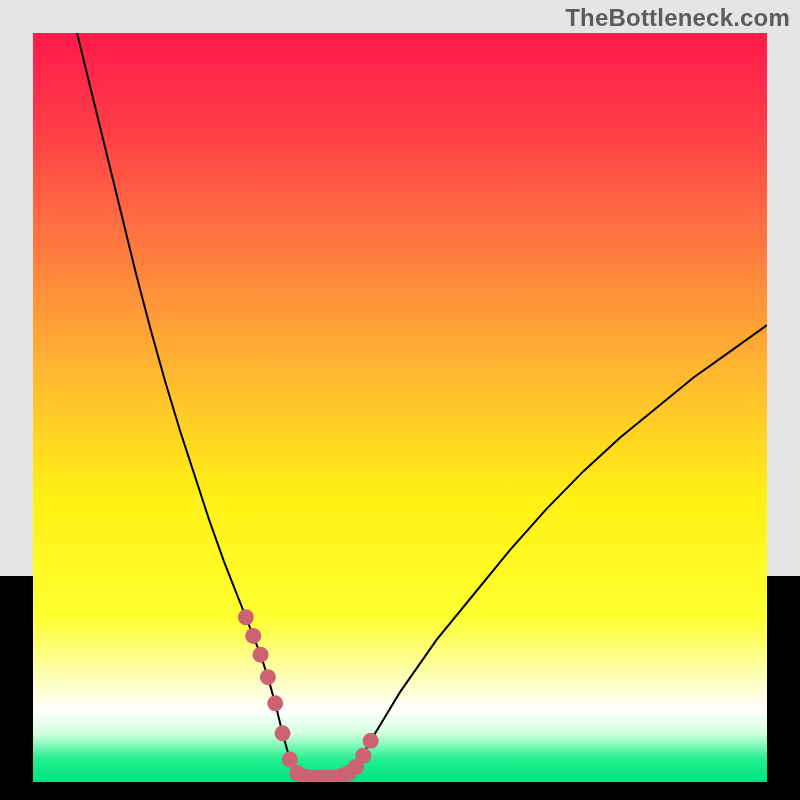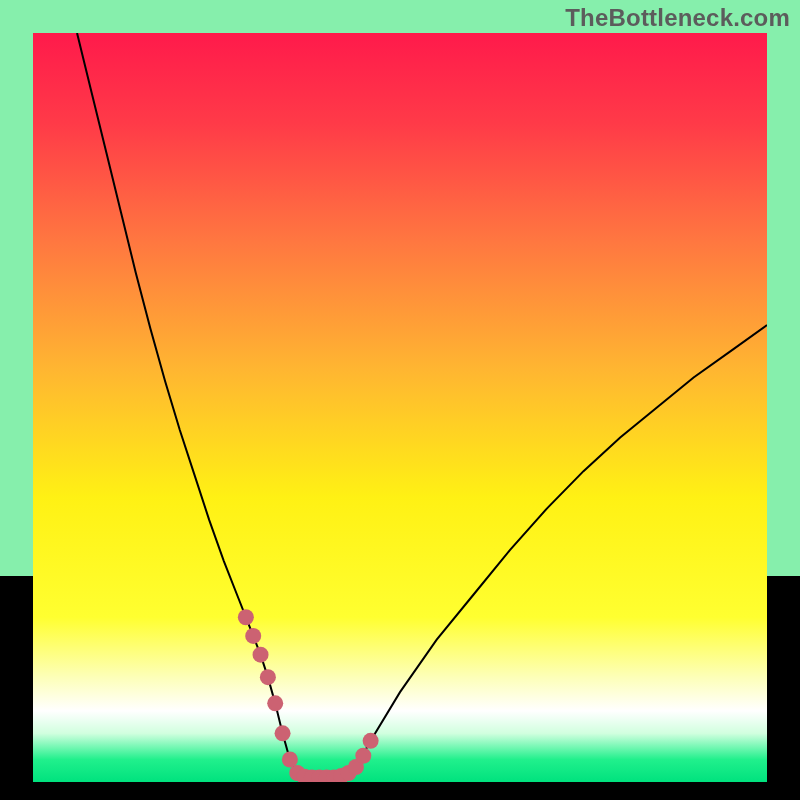--- a/index.html
+++ b/index.html
@@ -1,21 +1,21 @@
 <!DOCTYPE html>
 <html><head>
 <meta charset="utf-8">
 <style>
   * { margin: 0; padding: 0; box-sizing: border-box; }
   html, body { width: 800px; height: 800px; background: #000; overflow: hidden; }
   .frame {
     position: absolute;
     top: 0; left: 0;
     width: 800px; height: 576px;
-    background: #86efac;
+    background: #e5e5e5;
   }
   .watermark {
     position: absolute;
     top: 4px;
     right: 10px;
     color: #5c5c5c;
     font-family: Arial, Helvetica, sans-serif;
     font-size: 24px;
     font-weight: 600;
     letter-spacing: 0.2px;

